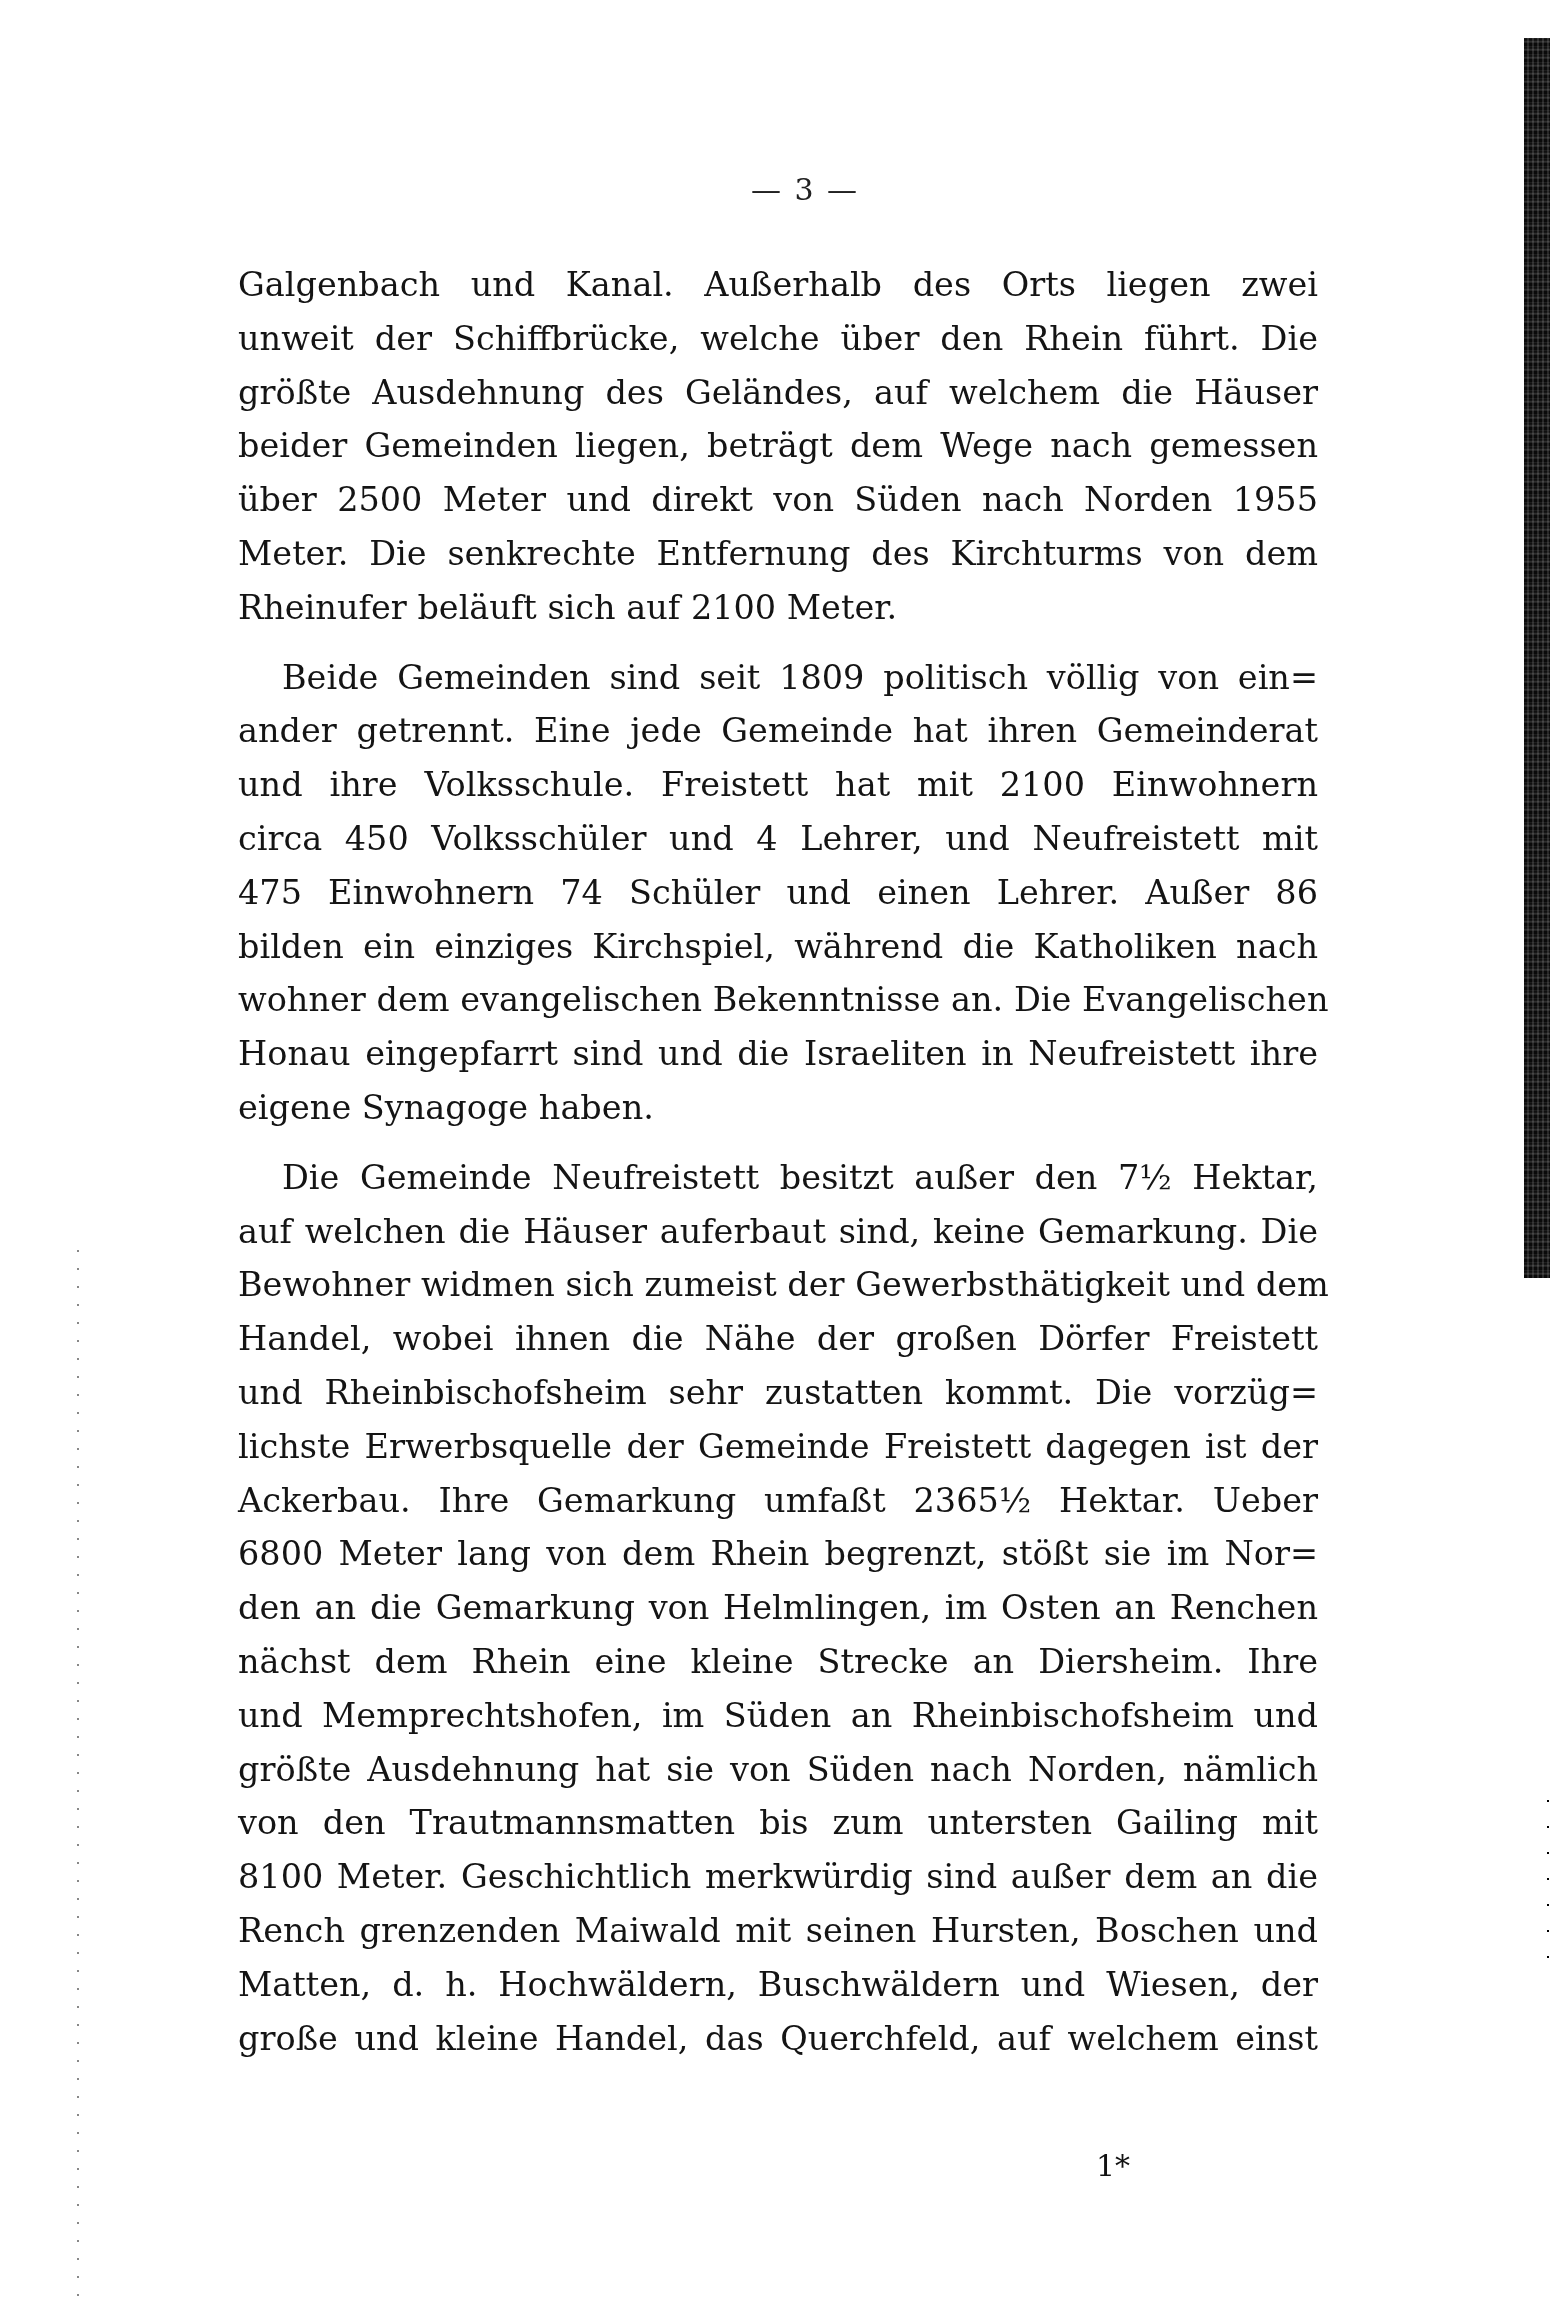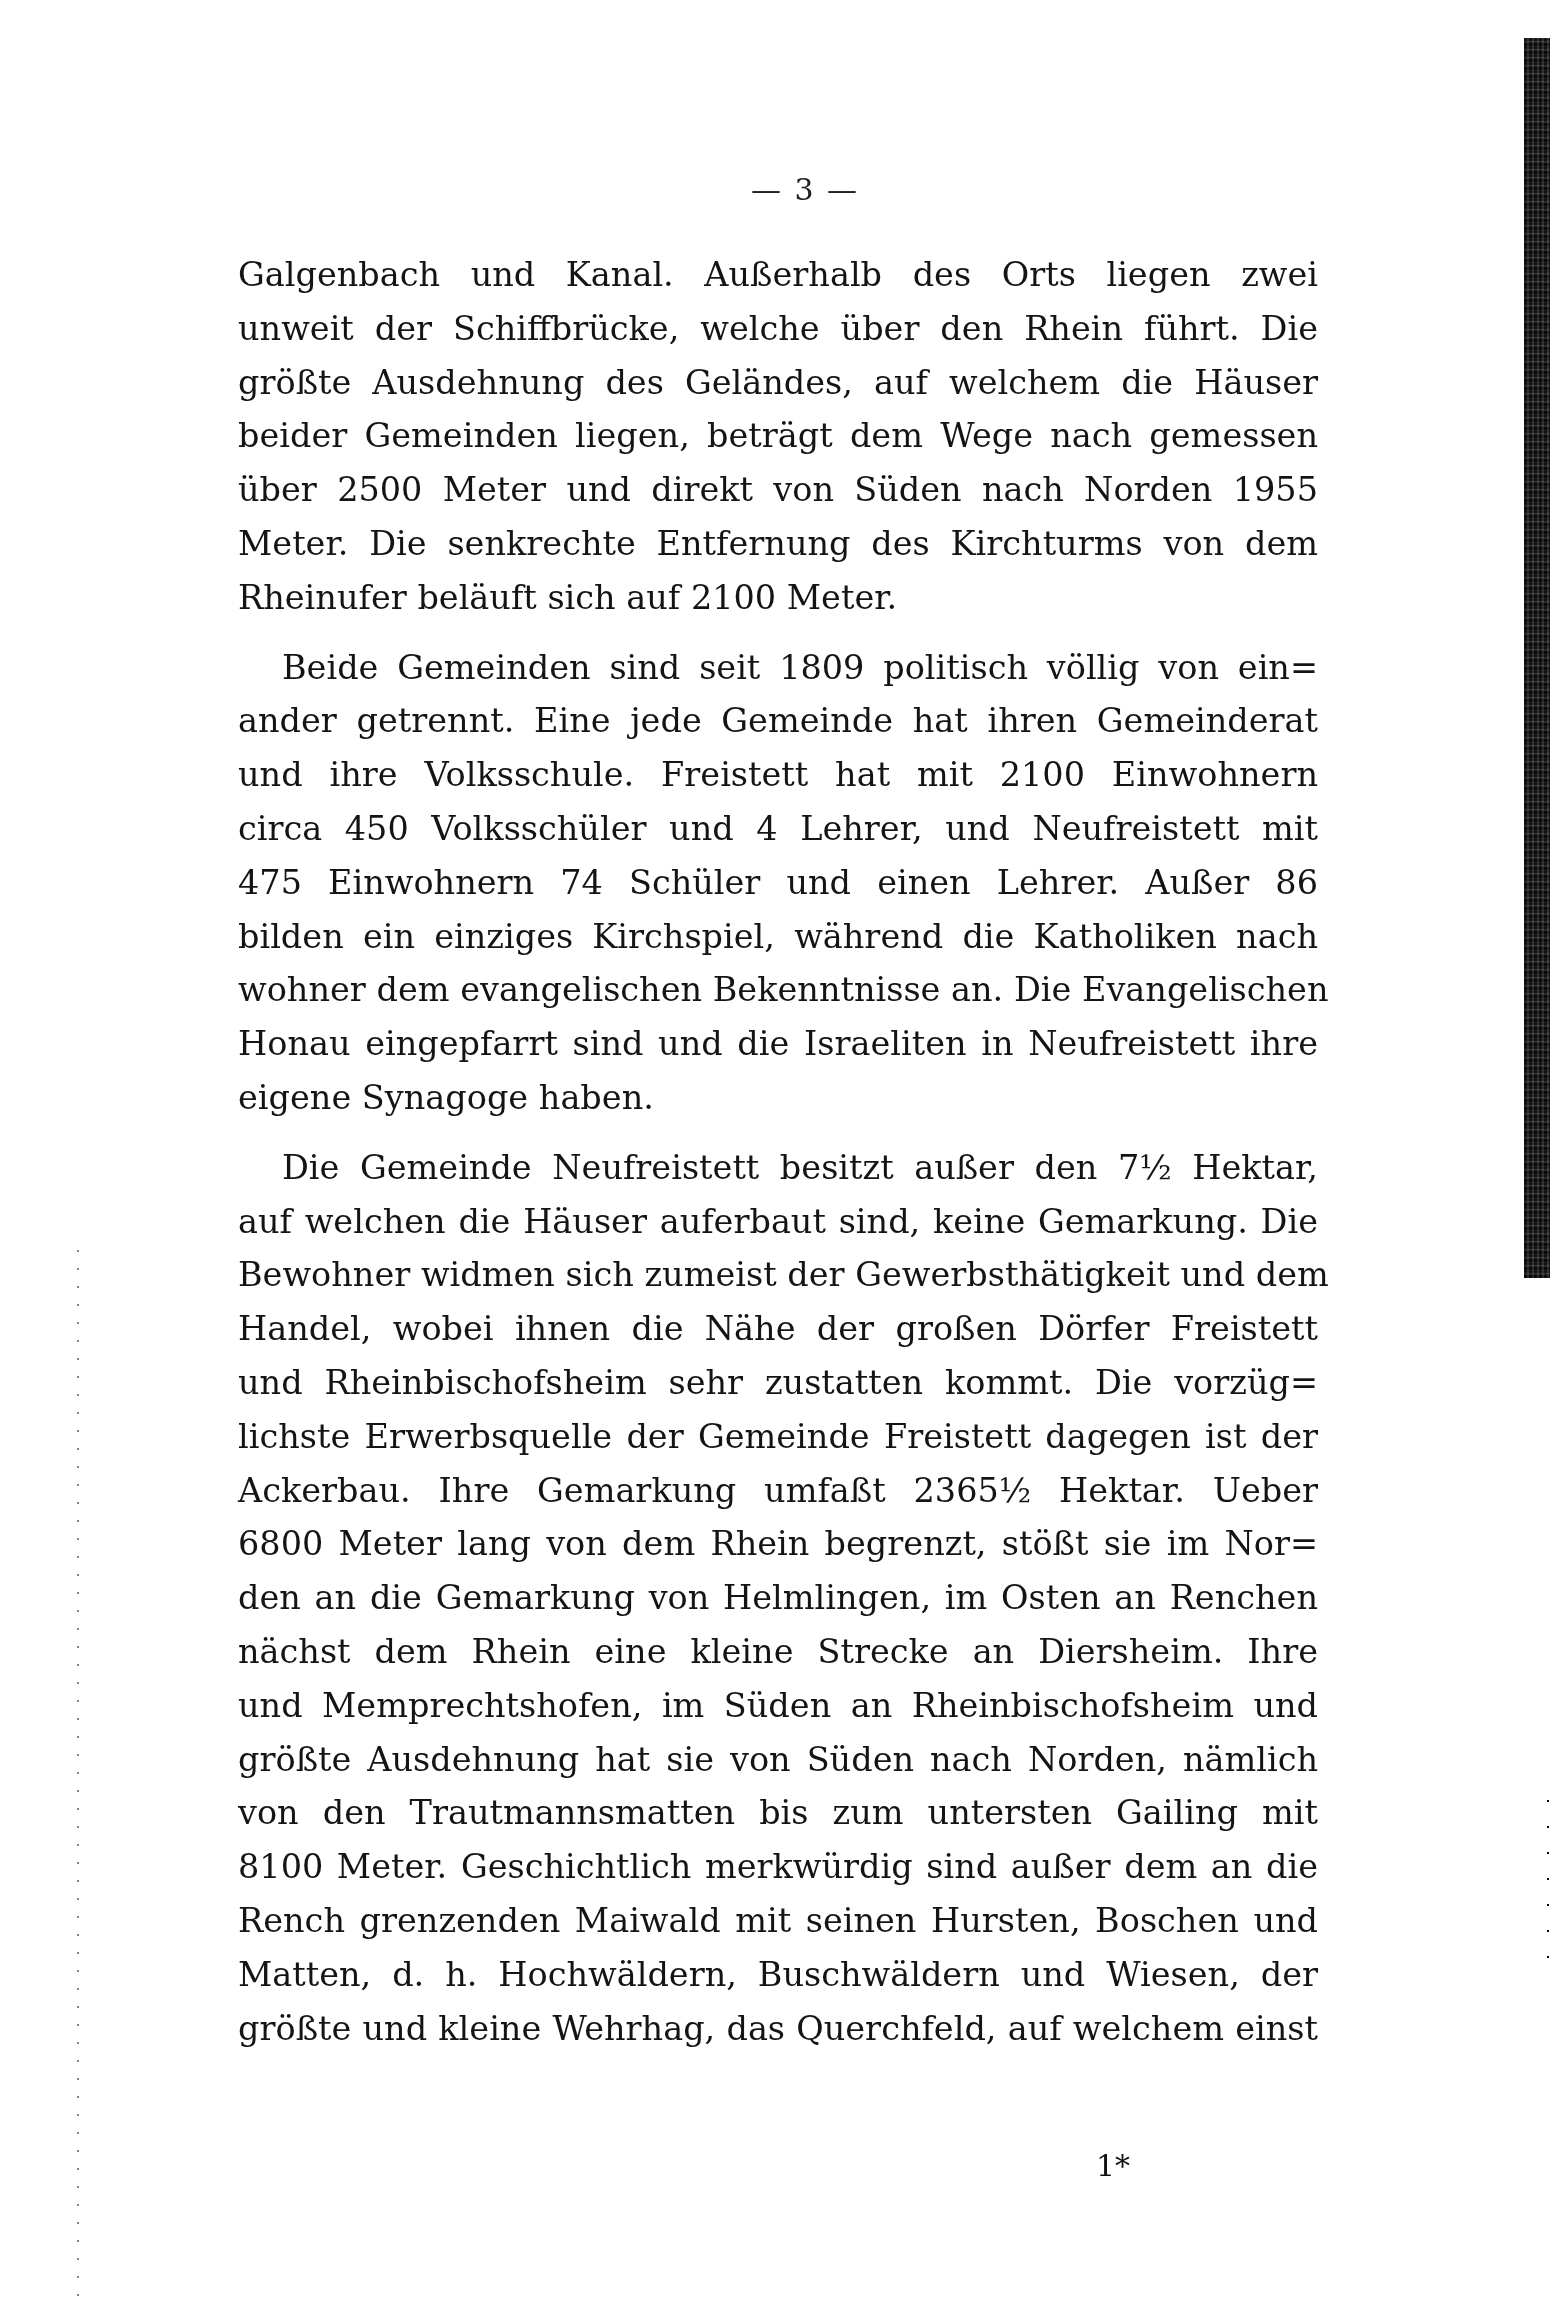--- a/index.html
+++ b/index.html
@@ -70,21 +70,21 @@
       letter-spacing: 2px;
       color: #222;
     }
     .page-number span {
       display: inline-block;
       margin-left: 60px;
     }
     .text-block {
       position: absolute;
       left: 238px;
-      top: 248px;
+      top: 258px;
       width: 1080px;
     }
     .para {
       margin: 0;
       font-size: 33.5px;
       line-height: 53.8px;
       text-align: justify;
       text-align-last: auto;
       hyphens: manual;
       font-family: "DejaVu Serif", "Liberation Serif", serif;
@@ -162,20 +162,20 @@
       <span class="line">Ackerbau. Ihre Gemarkung umfaßt 2365½ Hektar. Ueber</span>
       <span class="line">6800 Meter lang von dem Rhein begrenzt, stößt sie im Nor=</span>
       <span class="line">den an die Gemarkung von Helmlingen, im Osten an Renchen</span>
       <span class="line">nächst dem Rhein eine kleine Strecke an Diersheim. Ihre</span>
       <span class="line">und Memprechtshofen, im Süden an Rheinbischofsheim und</span>
       <span class="line">größte Ausdehnung hat sie von Süden nach Norden, nämlich</span>
       <span class="line">von den Trautmannsmatten bis zum untersten Gailing mit</span>
       <span class="line">8100 Meter. Geschichtlich merkwürdig sind außer dem an die</span>
       <span class="line">Rench grenzenden Maiwald mit seinen Hursten, Boschen und</span>
       <span class="line">Matten, d. h. Hochwäldern, Buschwäldern und Wiesen, der</span>
-      <span class="line">größte und kleine Wehrhag, das Querchfeld, auf welchem einst</span>
+      <span class="line">große und kleine Handel, das Querchfeld, auf welchem einst</span>
     </p>
 
   </div>
 
   <div class="signature-mark">1*</div>
 
 </div>
 
 </body></html>

